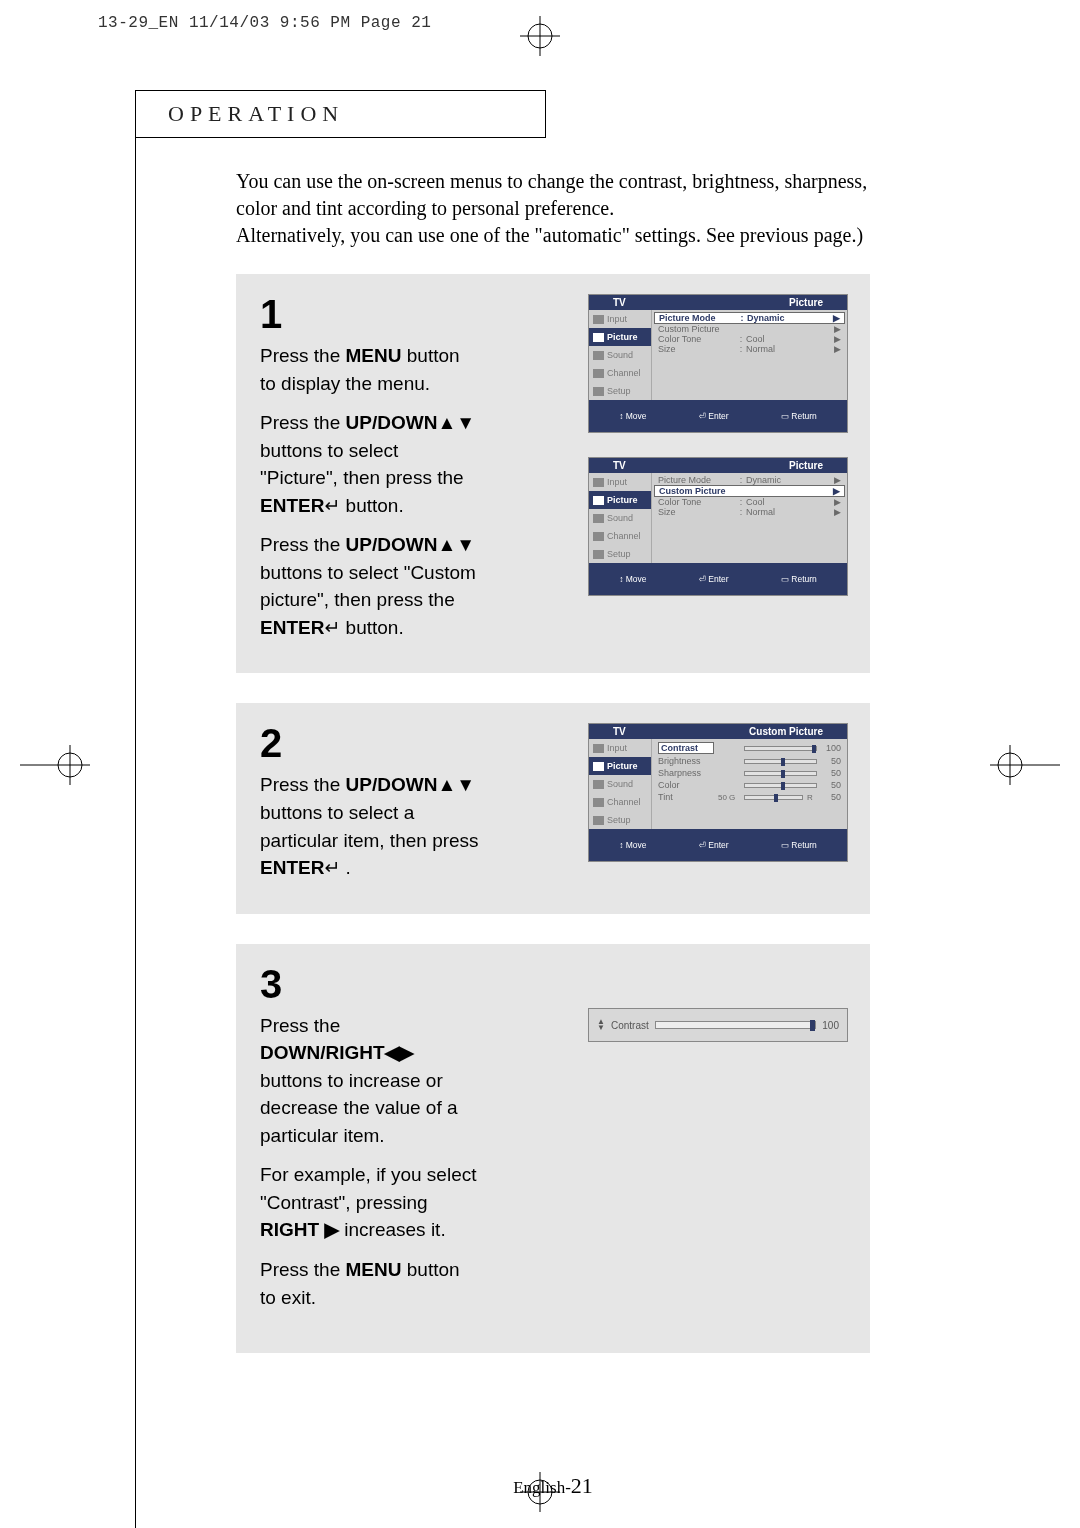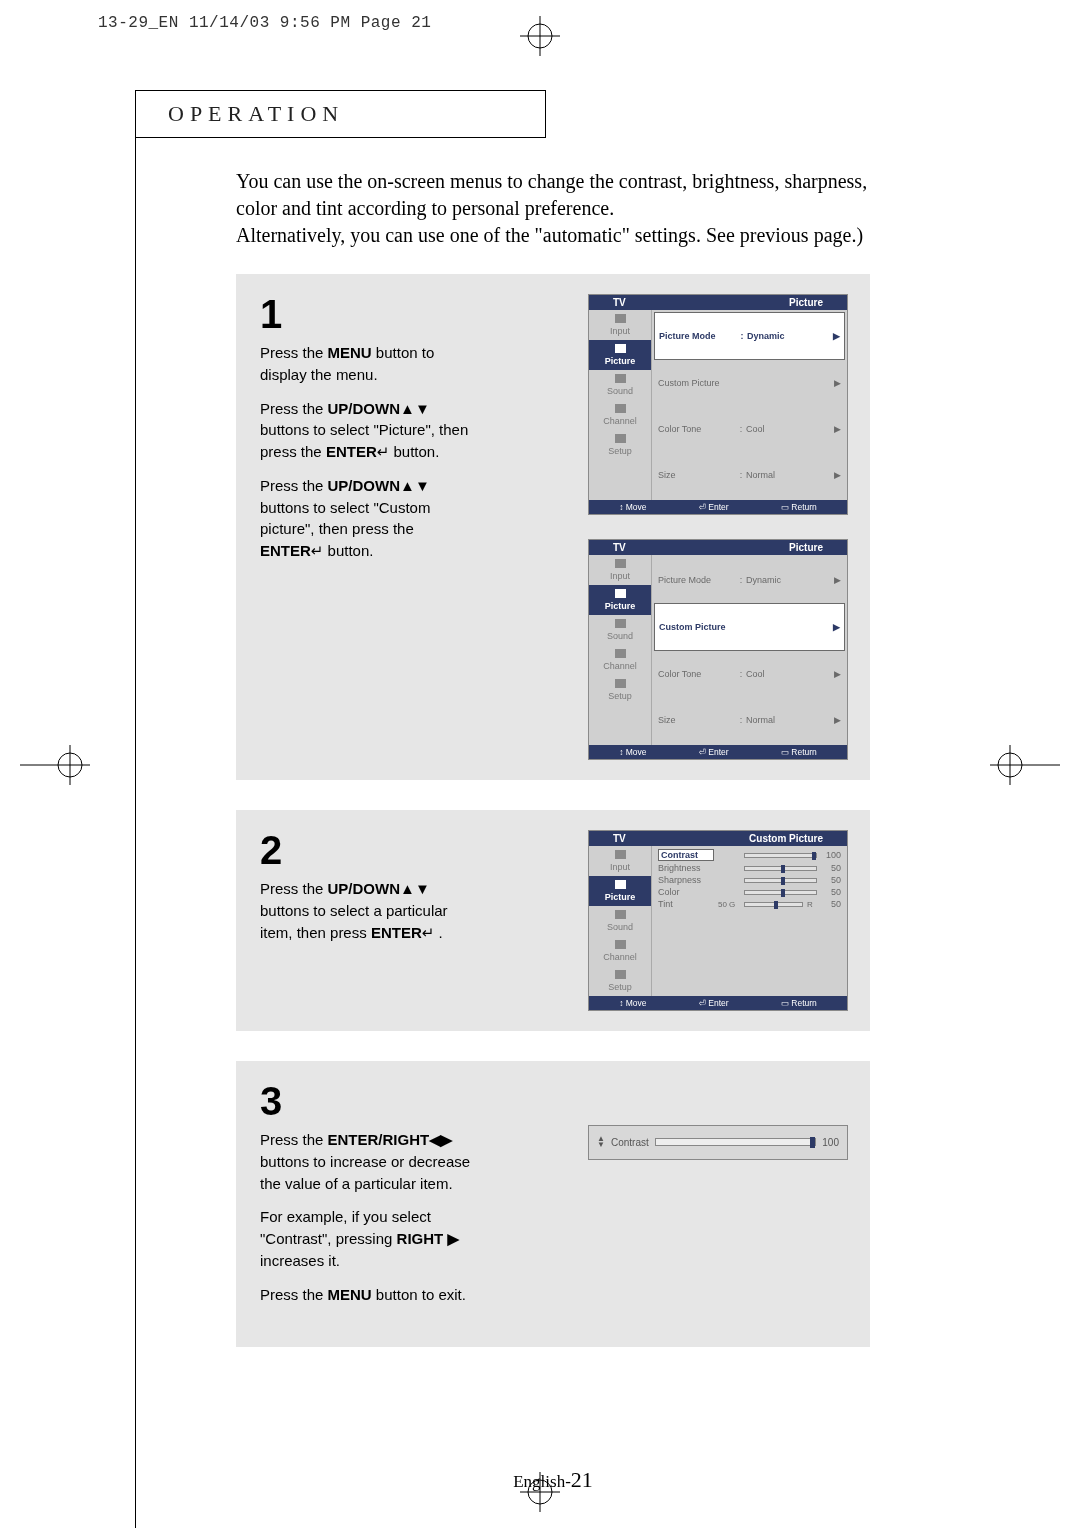--- a/index.html
+++ b/index.html
@@ -76,21 +76,21 @@
     gap: 20px;
   }
   .step-block.tall { padding-bottom: 30px; }
 
   .step-num {
     font-size: 40px;
     font-weight: bold;
     line-height: 1;
     margin-bottom: 8px;
   }
-  .step-text { font-size: 15px; line-height: 1.45; max-width: 220px; }
+  .step-text { font-size: 19px; line-height: 1.45; max-width: 220px; }
   .step-text p { margin-bottom: 12px; }
   .step-text b { font-weight: bold; }
 
   .screens { margin-left: auto; display: flex; flex-direction: column; gap: 24px; }
 
   .osd {
     width: 260px;
     border: 1px solid #8a8a8a;
     background: #d0d0d0;
     font-size: 9px;
@@ -110,60 +110,59 @@
     width: 62px;
     display: flex;
     flex-direction: column;
   }
   .osd .side .it {
     padding: 4px 4px;
     display: flex;
     align-items: center;
     gap: 3px;
     color: #7a7a7a;
-    flex-direction: column;
   }
   .osd .side .it.active {
     background: #2d3a66;
     color: #fff;
     font-weight: bold;
   }
   .osd .side .it .ic {
     width: 11px; height: 9px;
     display: inline-block;
     background: #8a8a8a;
   }
   .osd .side .it.active .ic { background: #fff; }
   .osd .main {
     flex: 1;
     border-left: 1px solid #aaa;
     padding: 2px;
   }
   .osd .row {
     display: flex;
-    padding: 18px 4px;
+    padding: 0 4px;
     align-items: center;
   }
   .osd .row .lbl { width: 78px; }
   .osd .row .colon { width: 10px; text-align: center; }
   .osd .row .val { width: 70px; }
   .osd .row .arrow { margin-left: auto; }
   .osd .row.sel {
     border: 1px solid #6a6a6a;
     background: #fff;
     color: #2d3a66;
     font-weight: bold;
   }
   .osd .ftr {
     background: #2d3a66;
     color: #fff;
     font-size: 8.5px;
     display: flex;
     justify-content: space-around;
-    padding: 2px 4px;
+    padding: 11px 4px;
   }
   .osd .ftr span::before { content: ""; }
 
   
   .osd .slider-row {
     display: flex;
     align-items: center;
     padding: 1px 4px;
     gap: 4px;
   }
@@ -503,21 +502,21 @@
               <span><span>▭</span> <span>Return</span></span>
             </div>
         </div>
       </div>
     </div>
 
     <div class="step-block tall">
       <div>
         <div class="step-num">3</div>
         <div class="step-text">
-          <p><span>Press the </span><b><span>ENTER/RIGHT</span><span class="glyph">◀▶</span></b><span> buttons to increase or decrease the value of a particular item.</span></p>
+          <p><span>Press the </span><b><span>DOWN/RIGHT</span><span class="glyph">◀▶</span></b><span> buttons to increase or decrease the value of a particular item.</span></p>
           <p><span>For example, if you select "Contrast", pressing </span><b><span>RIGHT</span> <span class="glyph">▶</span></b><span> increases it.</span></p>
           <p><span>Press the </span><b>MENU</b><span> button to exit.</span></p>
         </div>
       </div>
       <div class="screens" style="justify-content:flex-start;">
         <div style="height:20px"></div>
         <div class="contrast-box">
           <div class="arrow-col">
               <span>▲</span>
               <span>▼</span>

